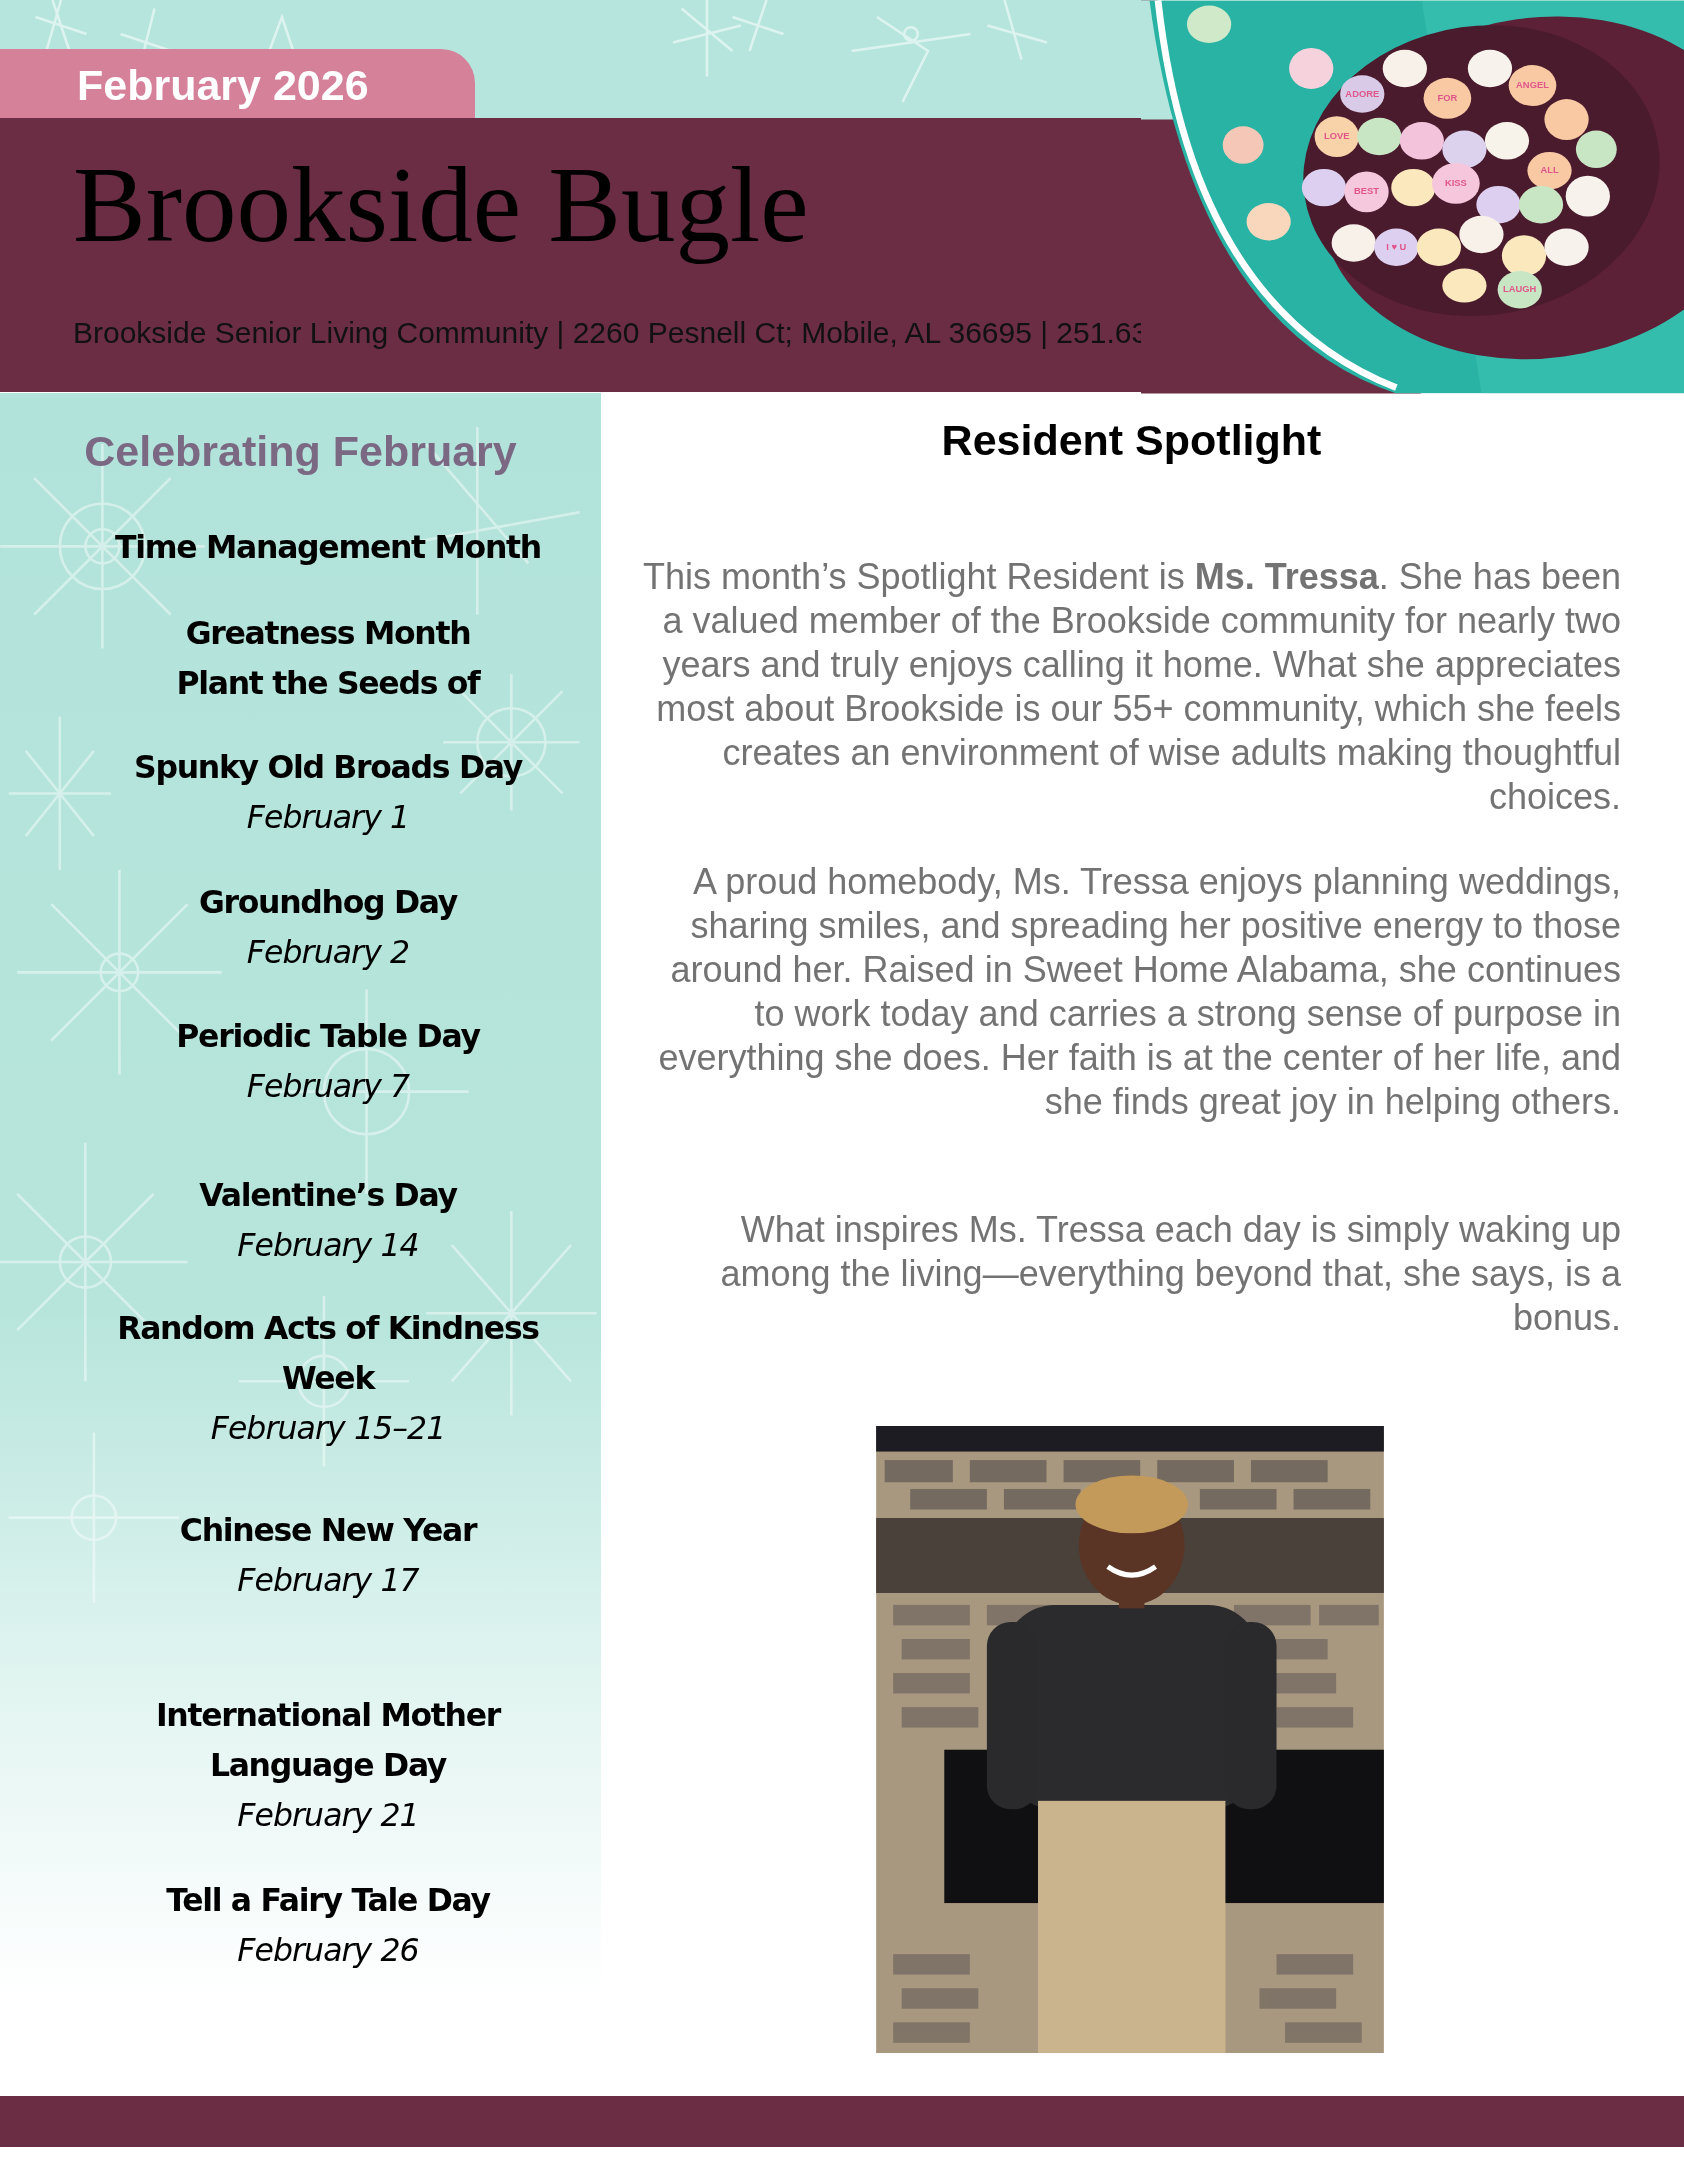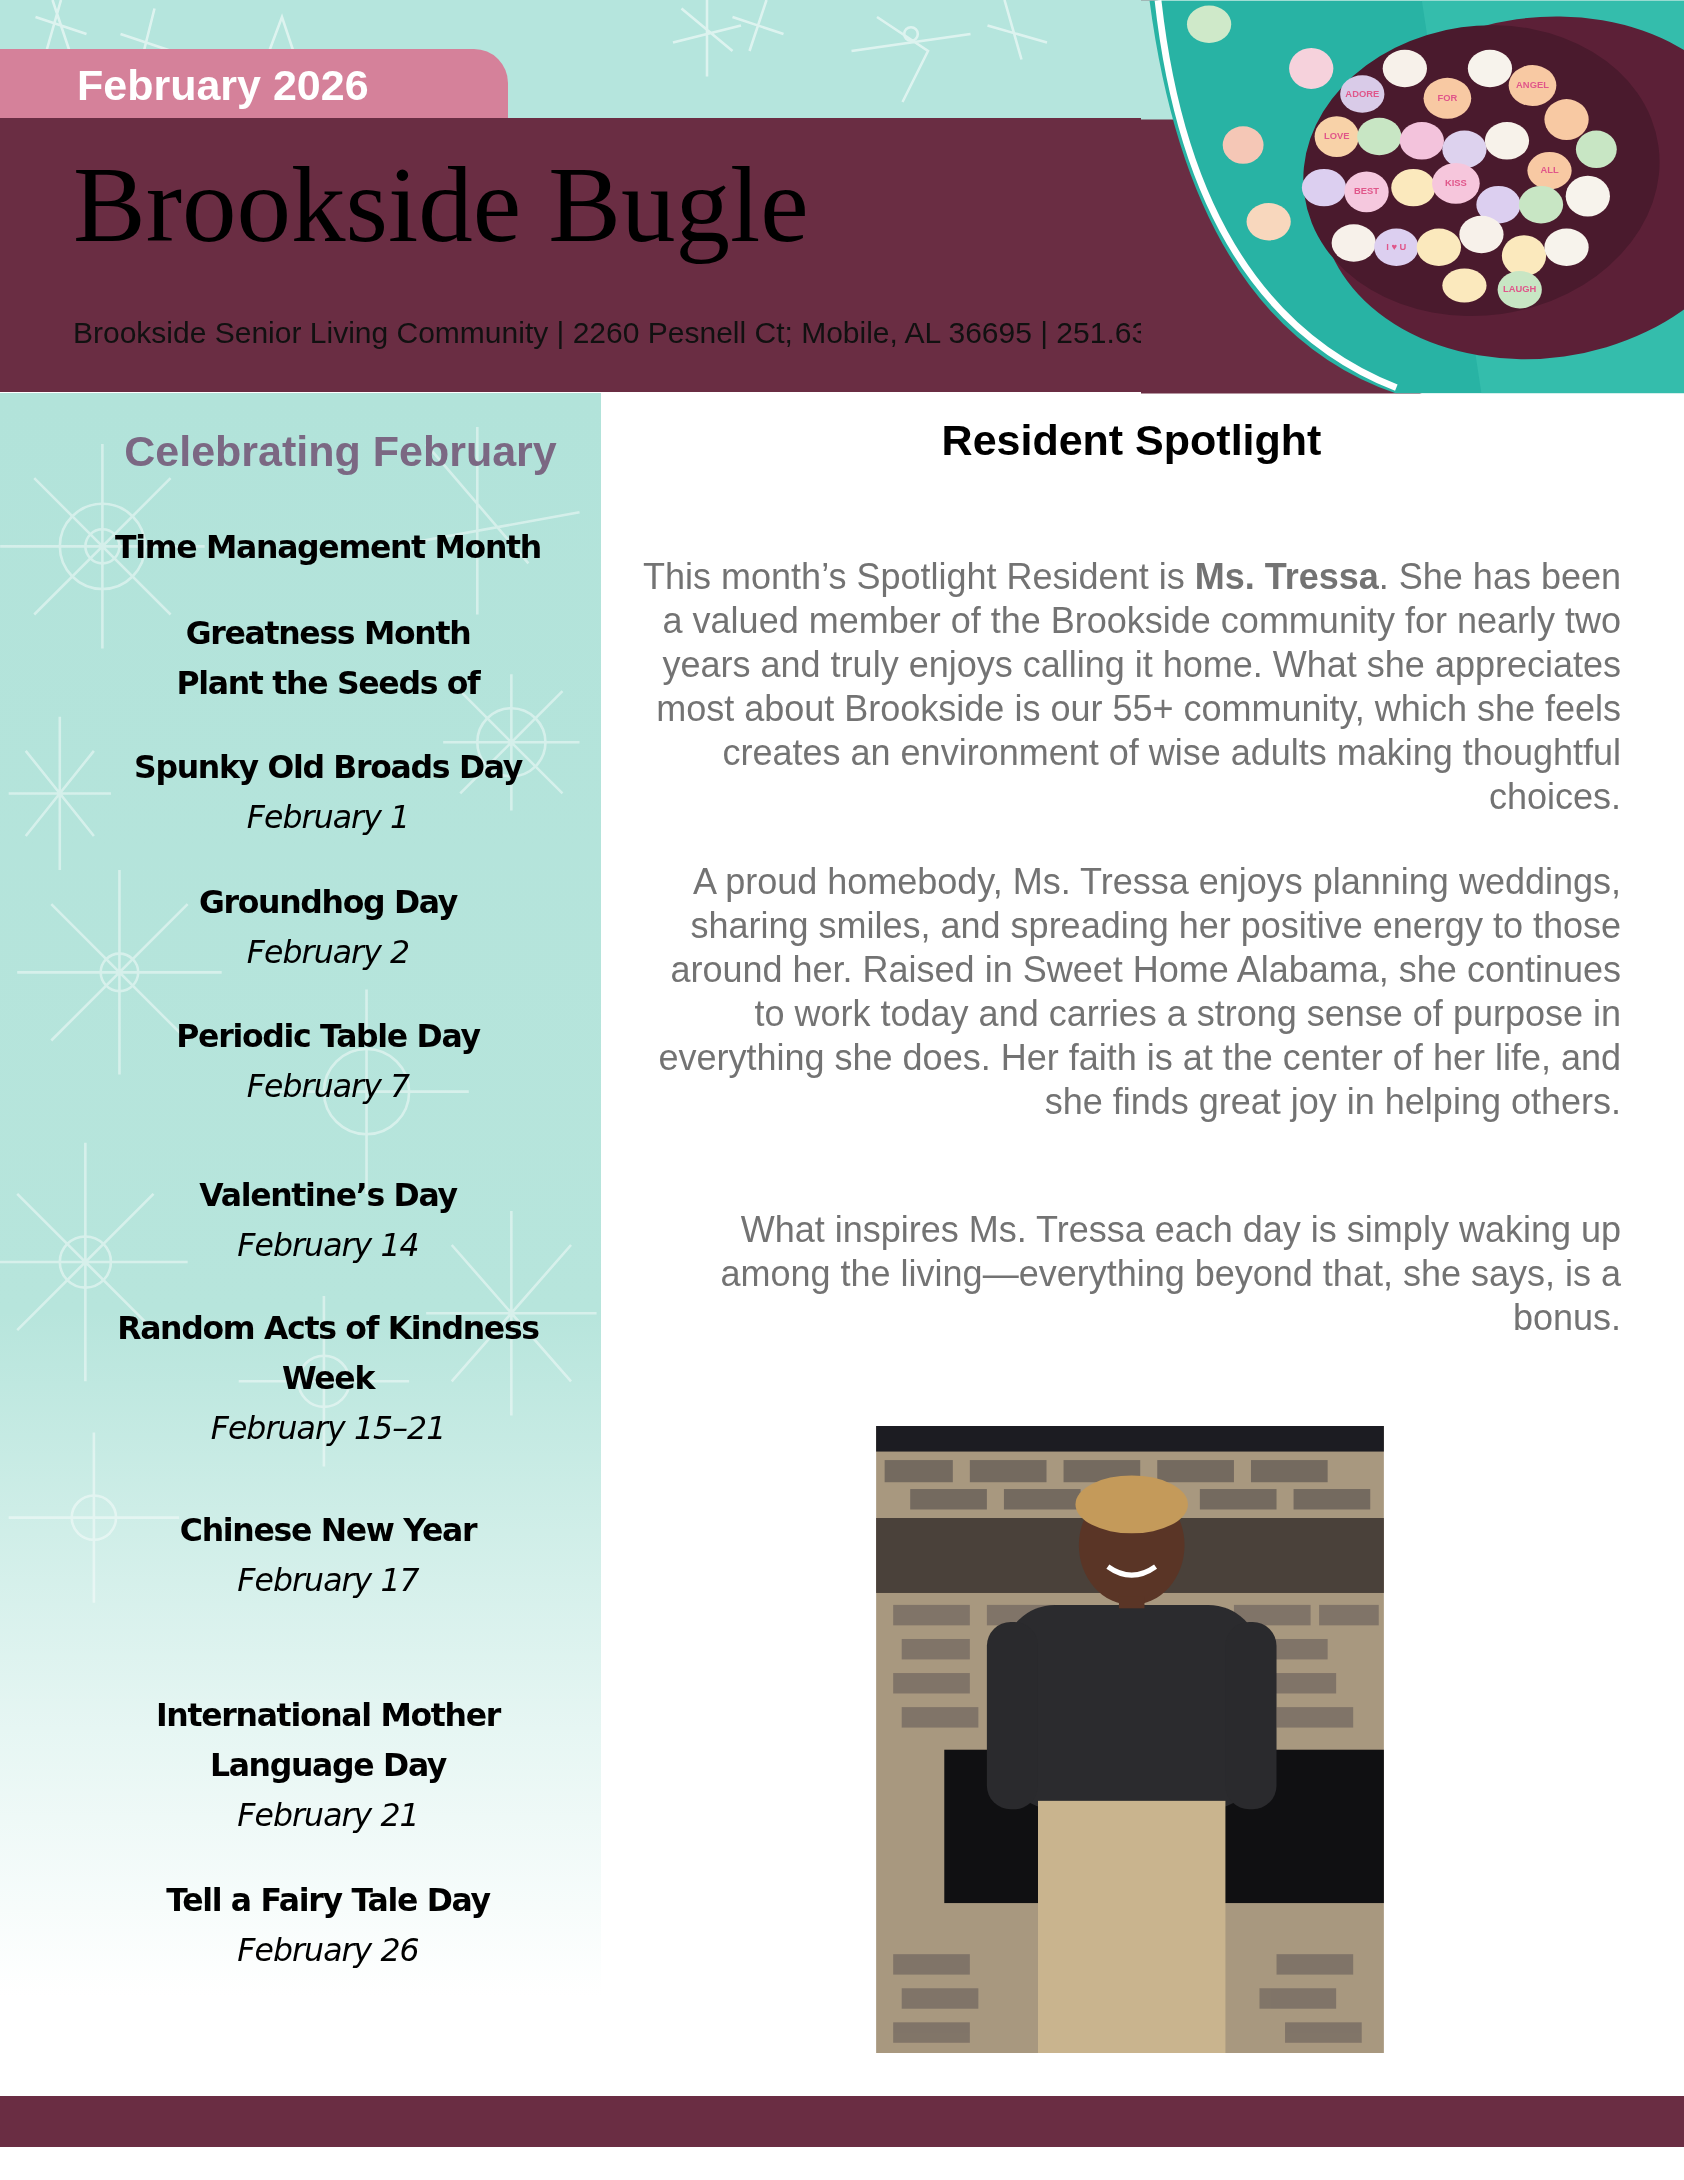--- a/index.html
+++ b/index.html
@@ -8,21 +8,21 @@
     background: #ffffff; font-family: "Liberation Sans", sans-serif;
   }
   
   .top-band {
     position: absolute; left: 0; top: 0; width: 1685px; height: 119px;
     background: #b5e5dd; overflow: hidden;
   }
   .snow { position: absolute; opacity: 0.55; }
   .date-tab {
     position: absolute; left: 0; top: 49px; width: 475px; height: 70px;
-    background: #d5819a; border-top-right-radius: 34px; padding-left: 33px;
+    background: #d5819a; border-top-right-radius: 34px;
   }
   .date-tab span {
     position: absolute; left: 77px; top: 12px;
     color: #ffffff; font-weight: bold; font-size: 43px;
   }
   .masthead {
     position: absolute; left: 0; top: 118px; width: 1624px; height: 274px;
     background: #6a2d43;
   }
   .masthead .title {
@@ -39,21 +39,21 @@
     overflow: hidden;
   }
   
   .sidebar {
     position: absolute; left: 0; top: 393px; width: 601px; height: 1670px;
     background: linear-gradient(to bottom, #b2e3da 0%, #b7e5dc 55%, #e6f6f3 80%, #ffffff 96%);
     overflow: hidden;
   }
   .sidebar-heading {
     position: absolute; left: 0; width: 601px; top: 34px; text-align: center;
-    font-weight: bold; font-size: 43px; color: #7b6883; padding-left: 40px;
+    font-weight: bold; font-size: 43px; color: #7b6883;
   }
   .events { position: absolute; left: 0; width: 656px; top: 0; }
   .event { position: absolute; left: 0; width: 656px; text-align: center; }
   .event .name {
     font-family: "DejaVu Sans", sans-serif; font-weight: bold; font-size: 31.5px;
     color: #000; line-height: 50px; letter-spacing: -1.3px;
   }
   .event .date {
     font-family: "DejaVu Sans", sans-serif; font-style: italic; font-size: 31.5px;
     color: #000; line-height: 50px; letter-spacing: -0.9px;

